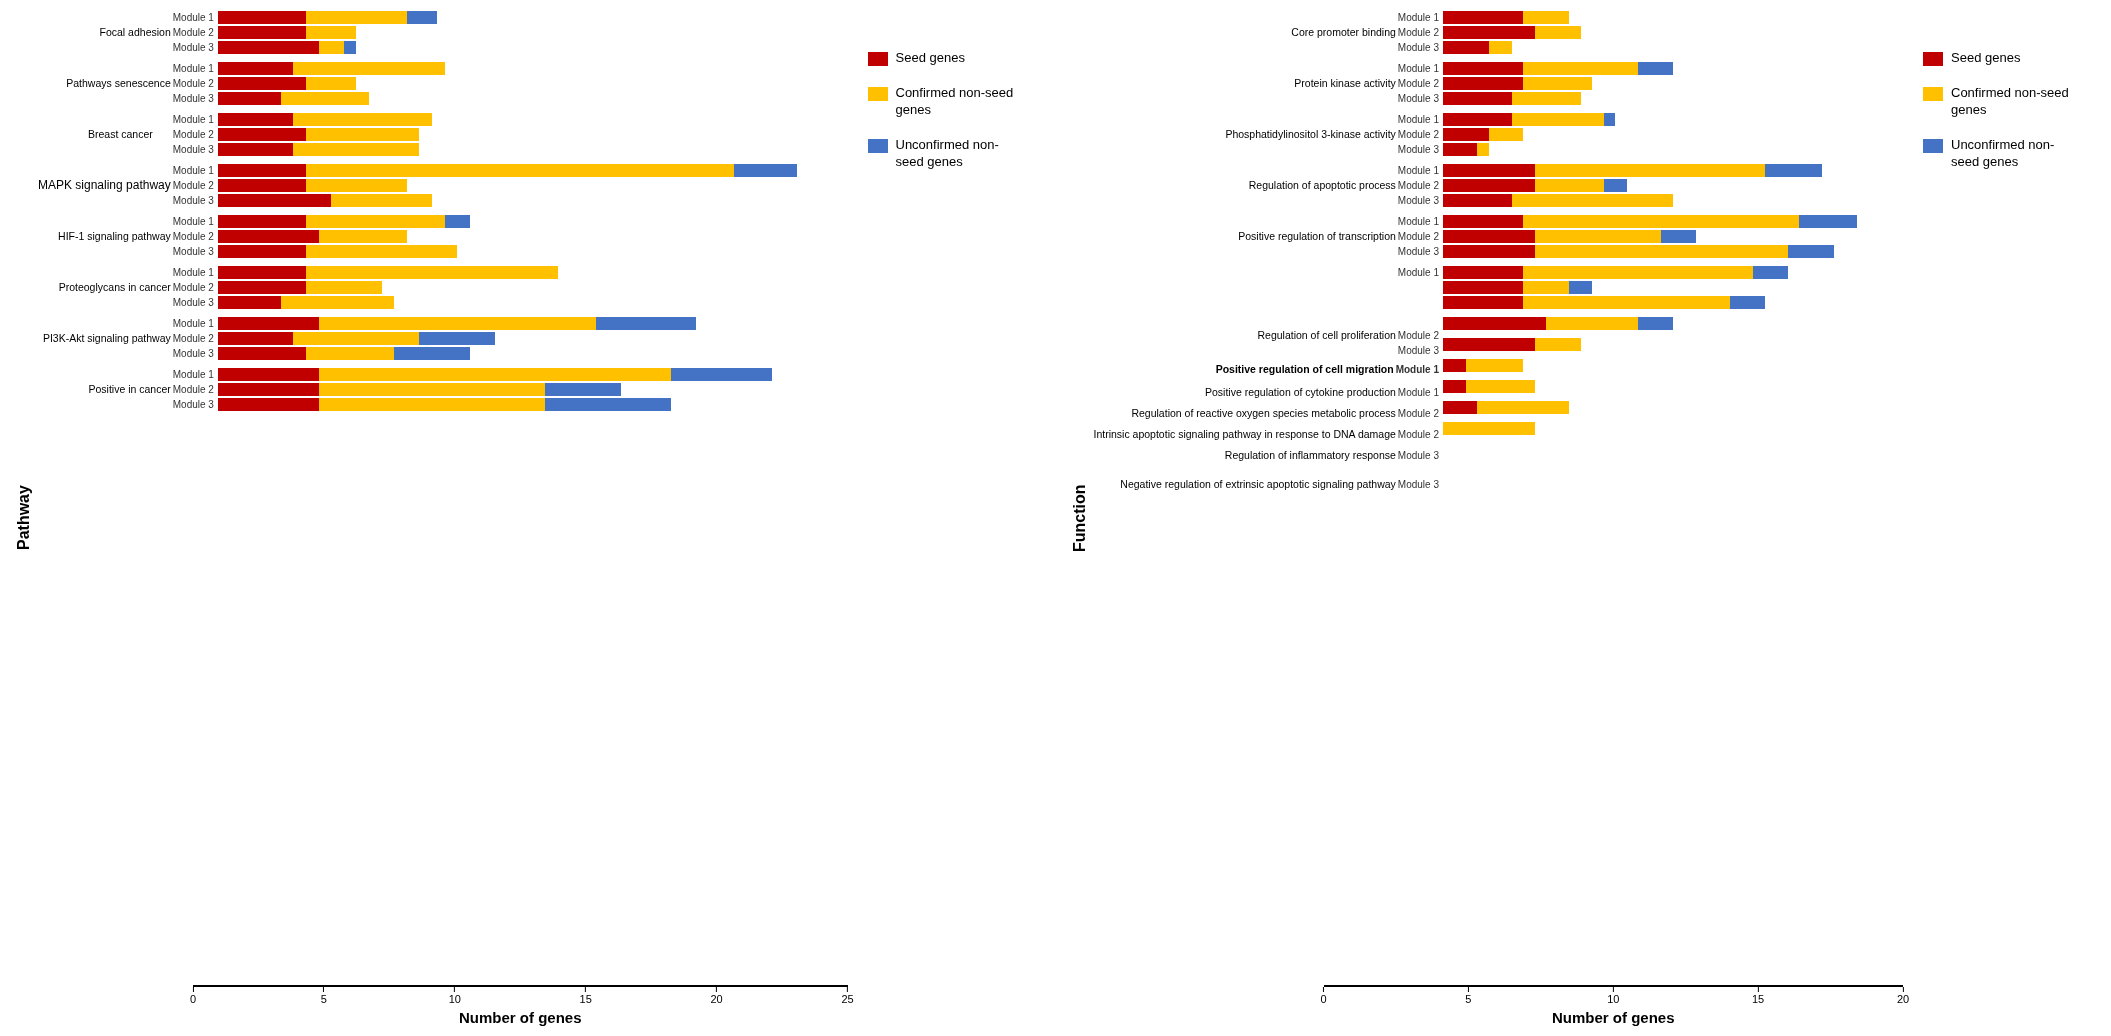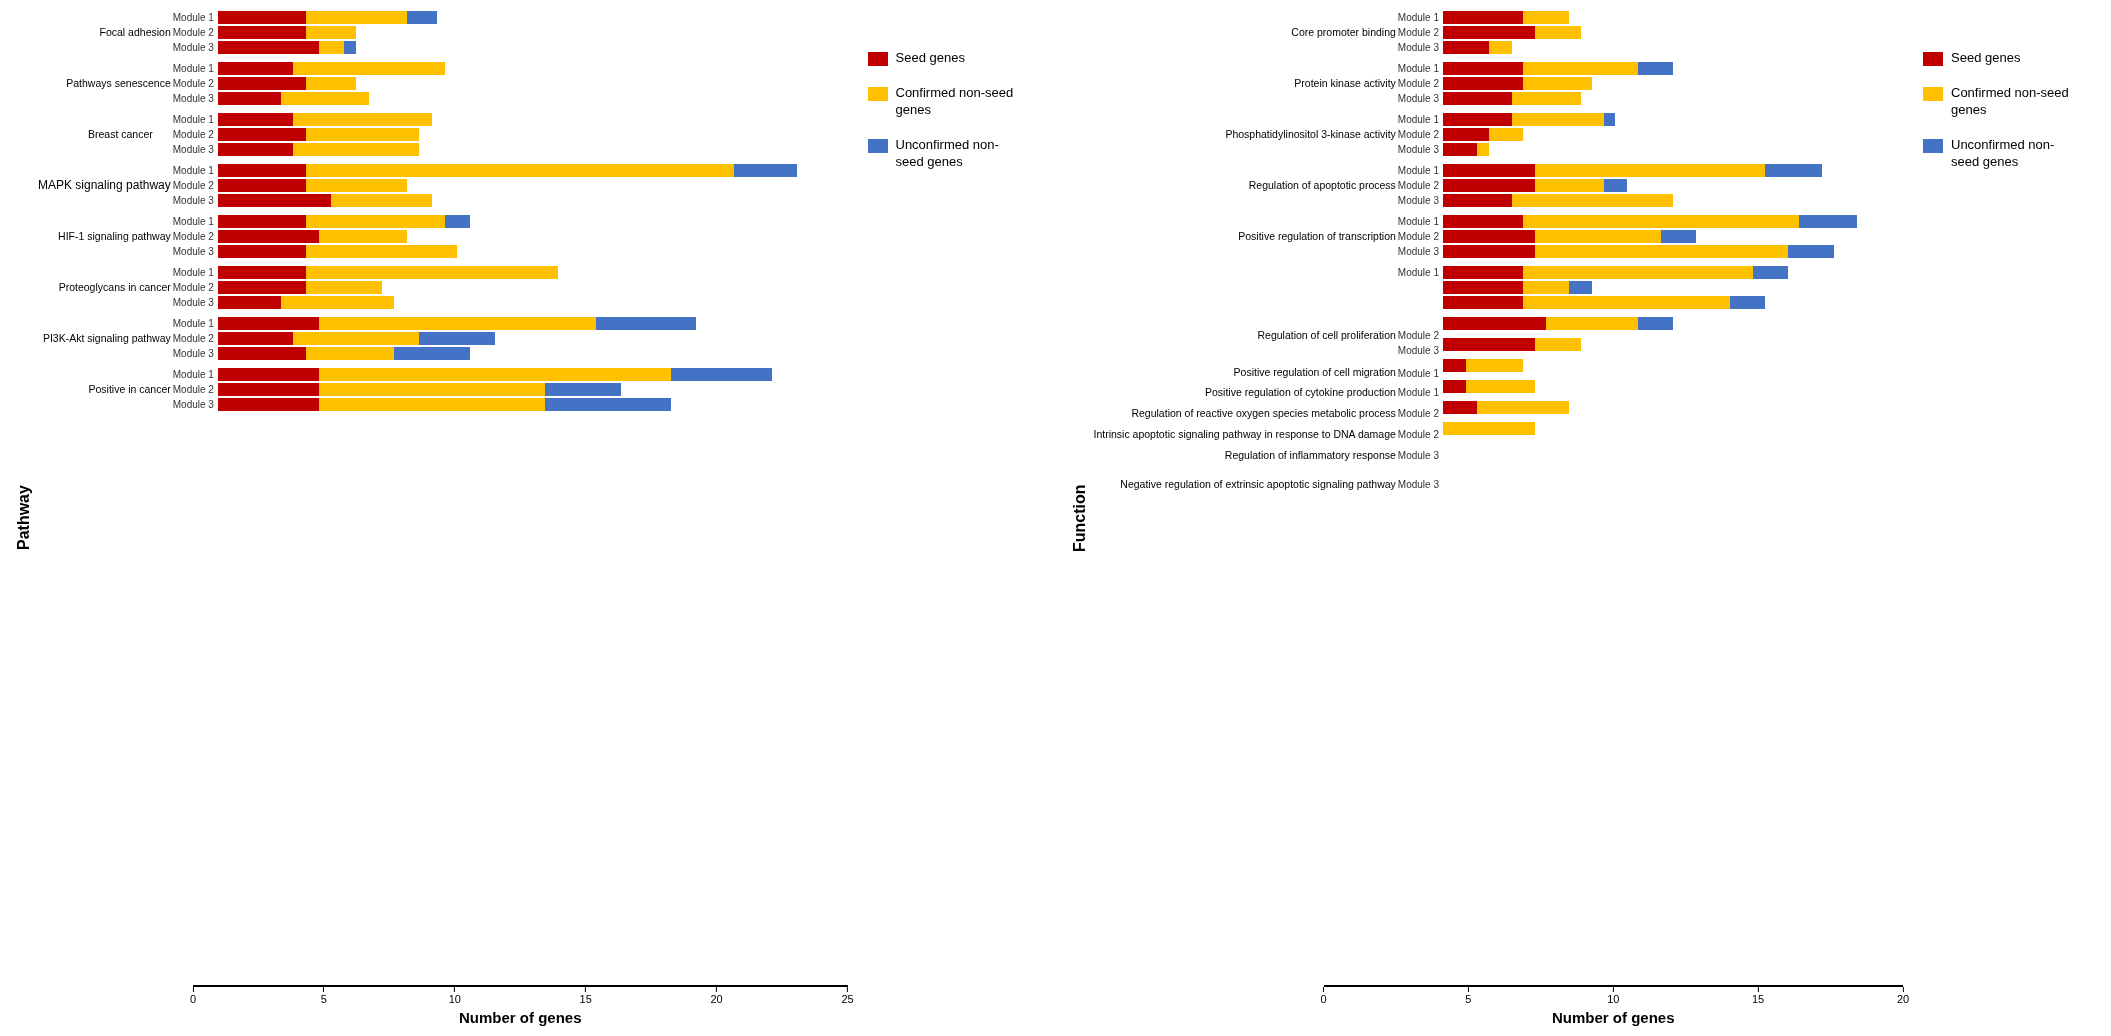--- a/index.html
+++ b/index.html
@@ -422,21 +422,21 @@
               </div>
               <div style="display: flex; align-items: center; height: 15px; justify-content: flex-end; margin-top: 48px;">
                 <span style="font-size: 10.5px; color: rgb(0, 0, 0); text-align: right; line-height: 1.1; margin-right: 2px;">Regulation of cell proliferation </span>
                 <span style="font-size: 10px; color: rgb(51, 51, 51); white-space: nowrap;">Module 2</span>
               </div>
               <div style="display: flex; align-items: center; height: 15px; justify-content: flex-end;">
                 <span style="font-size: 10px; color: rgb(51, 51, 51); white-space: nowrap;">Module 3</span>
               </div>
             </div>
             <div style="display: flex; flex-direction: column; margin-bottom: 6px;">
-              <div style="display: flex; align-items: flex-end; height: 15px; justify-content: flex-end;">
+              <div style="display: flex; align-items: flex-start; height: 15px; justify-content: flex-end; font-weight: bold;">
                 <span style="font-size: 10.5px; color: rgb(0, 0, 0); text-align: right; line-height: 1.1; margin-right: 2px;">Positive regulation of cell migration </span>
                 <span style="font-size: 10px; color: rgb(51, 51, 51); white-space: nowrap;">Module 1</span>
               </div>
             </div>
             <div style="display: flex; flex-direction: column; margin-bottom: 6px;">
               <div style="display: flex; align-items: center; height: 15px; justify-content: flex-end;">
                 <span style="font-size: 10.5px; color: rgb(0, 0, 0); text-align: right; line-height: 1.1; margin-right: 2px;">Positive regulation of cytokine production </span>
                 <span style="font-size: 10px; color: rgb(51, 51, 51); white-space: nowrap;">Module 1</span>
               </div>
             </div>

